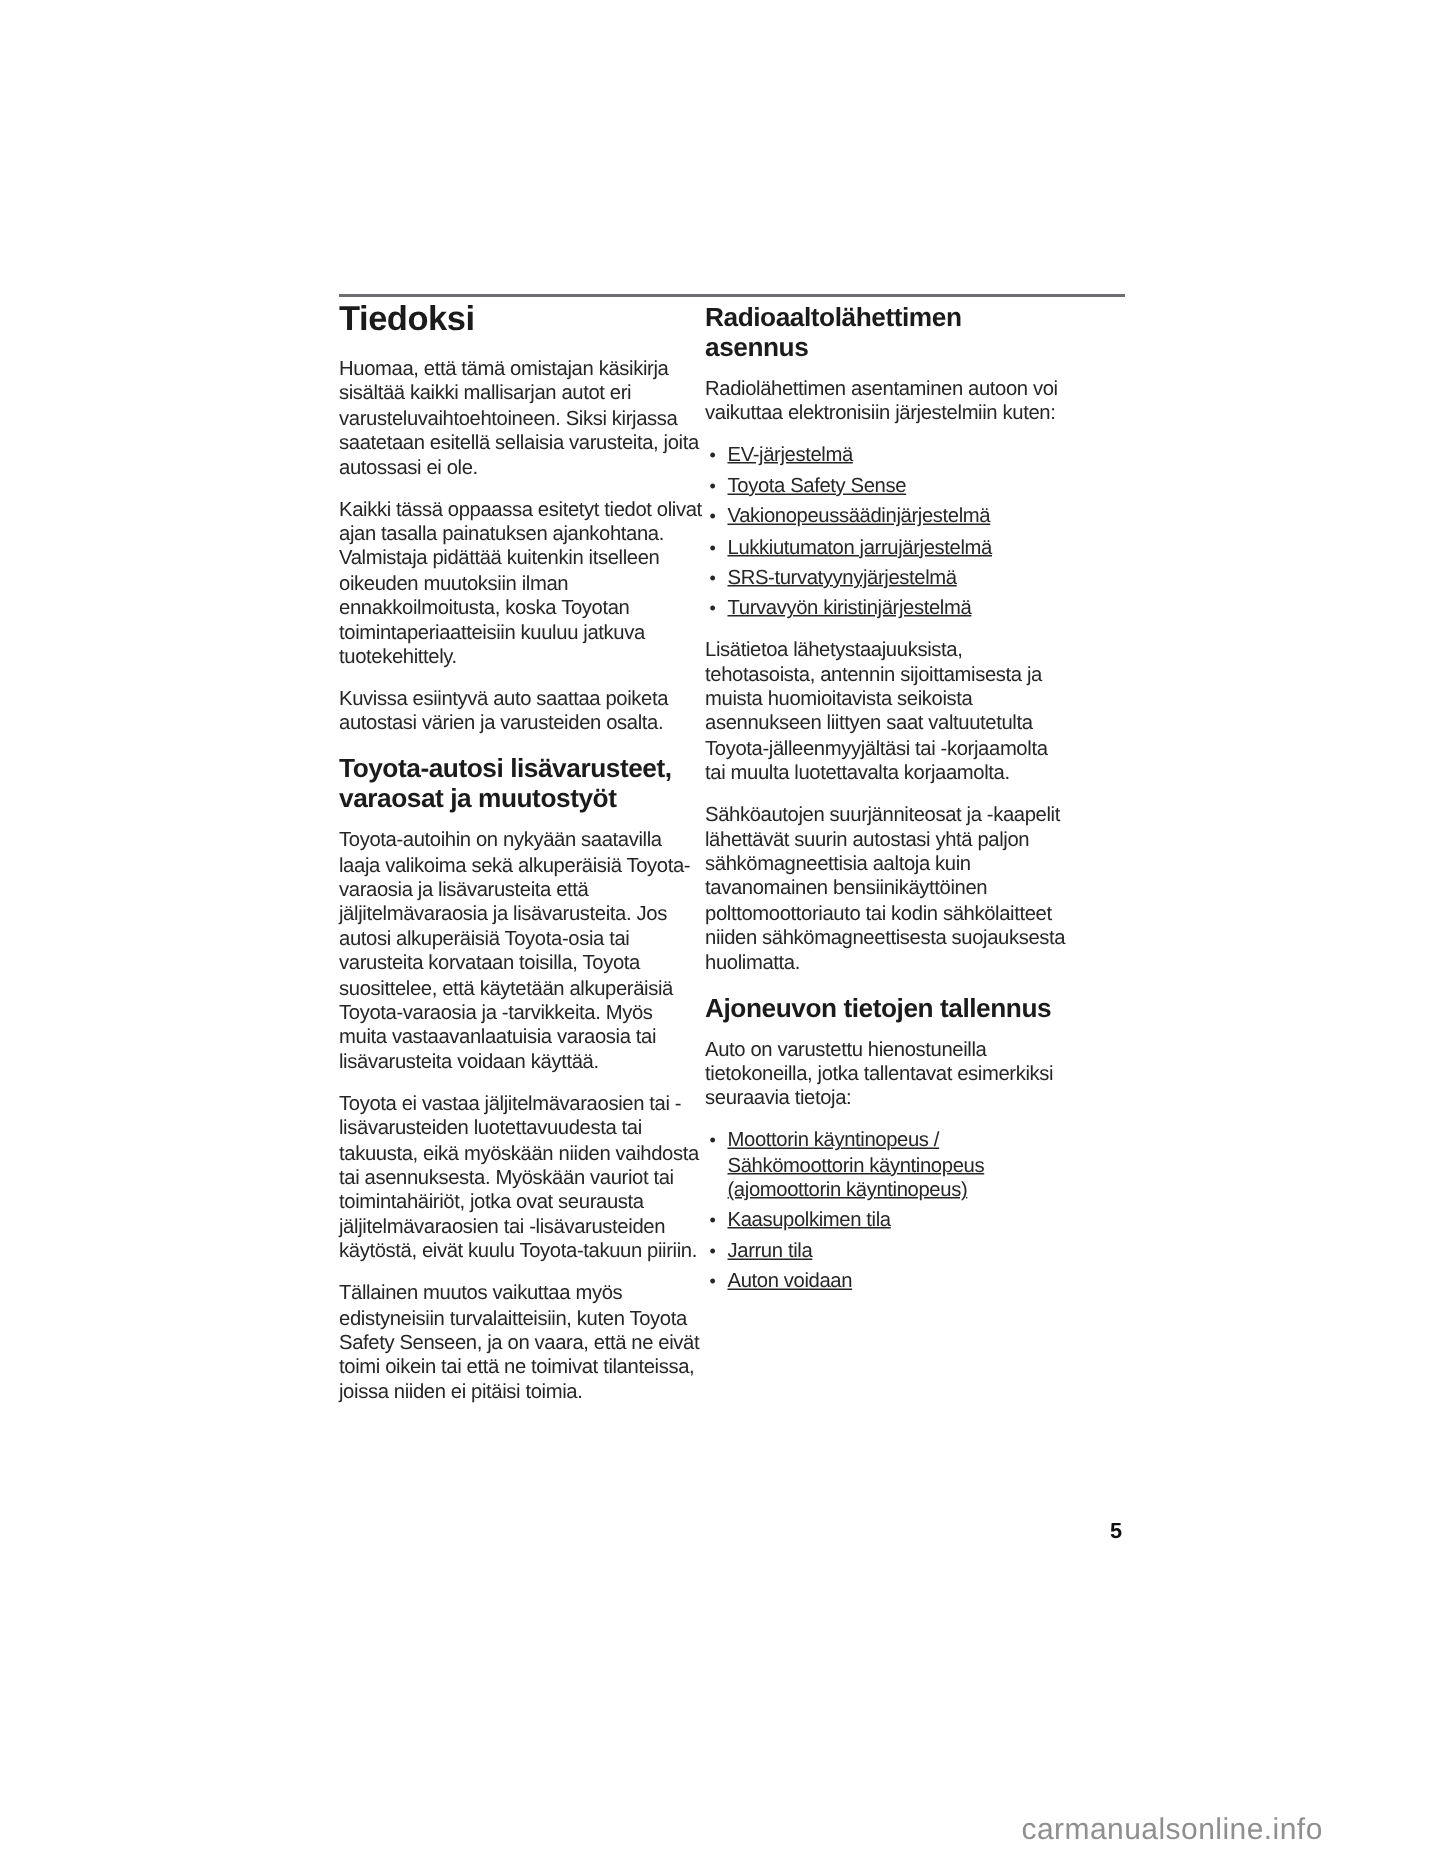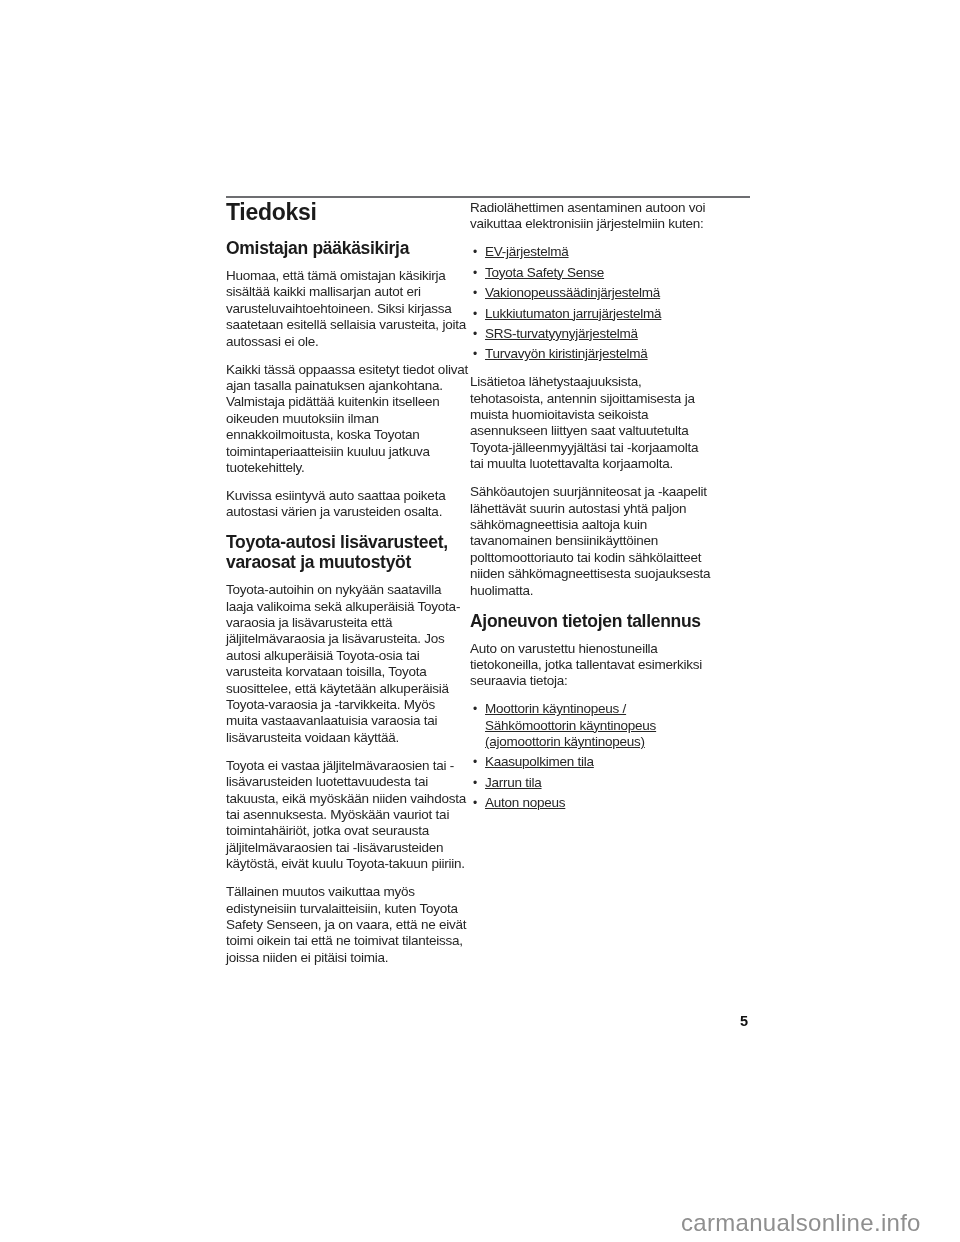--- a/index.html
+++ b/index.html
@@ -69,72 +69,72 @@
   .page-num {
     position:absolute;
     left:740px; top:1013px;
     font-size:14.5px;
     font-weight:bold;
     color:#101010;
   }
   .watermark {
     position:absolute;
     left:681px; top:1209px;
-    font-size:24px;
+    font-size:20px;
     color:#8f8f8f;
     letter-spacing:0.3px;
     font-family:"Liberation Sans", sans-serif;
   }
 </style>
 </head>
 <body>
 
 <div class="page">
 
   <div class="top-rule"></div>
 
   <div class="columns">
 
     <div class="col">
       <h1 class="chapter">Tiedoksi</h1>
 
-      <h2 class="sec">Omistajan pääkäsikirja</h2>
       <p>Huomaa, että tämä omistajan käsikirja sisältää kaikki mallisarjan autot eri varusteluvaihtoehtoineen. Siksi kirjassa saatetaan esitellä sellaisia varusteita, joita autossasi ei ole.</p>
       <p>Kaikki tässä oppaassa esitetyt tiedot olivat ajan tasalla painatuksen ajankohtana. Valmistaja pidättää kuitenkin itselleen oikeuden muutoksiin ilman ennakkoilmoitusta, koska Toyotan toimintaperiaatteisiin kuuluu jatkuva tuotekehittely.</p>
       <p>Kuvissa esiintyvä auto saattaa poiketa autostasi värien ja varusteiden osalta.</p>
 
       <h2 class="sec">Toyota-autosi lisävarusteet,
 varaosat ja muutostyöt</h2>
       <p>Toyota-autoihin on nykyään saatavilla laaja valikoima sekä alkuperäisiä Toyota-varaosia ja lisävarusteita että jäljitelmävaraosia ja lisävarusteita. Jos autosi alkuperäisiä Toyota-osia tai varusteita korvataan toisilla, Toyota suosittelee, että käytetään alkuperäisiä Toyota-varaosia ja -tarvikkeita. Myös muita vastaavanlaatuisia varaosia tai lisävarusteita voidaan käyttää.</p>
       <p>Toyota ei vastaa jäljitelmävaraosien tai -lisävarusteiden luotettavuudesta tai takuusta, eikä myöskään niiden vaihdosta tai asennuksesta. Myöskään vauriot tai toimintahäiriöt, jotka ovat seurausta jäljitelmävaraosien tai -lisävarusteiden käytöstä, eivät kuulu Toyota-takuun piiriin.</p>
       <p>Tällainen muutos vaikuttaa myös edistyneisiin turvalaitteisiin, kuten Toyota Safety Senseen, ja on vaara, että ne eivät toimi oikein tai että ne toimivat tilanteissa, joissa niiden ei pitäisi toimia.</p>
     </div>
 
     <div class="col">
+      <h2 class="sec first">Radioaaltolähettimen asennus</h2>
       <p>Radiolähettimen asentaminen autoon voi vaikuttaa elektronisiin järjestelmiin kuten:</p>
       <ul class="bullets">
         <li>EV-järjestelmä</li>
         <li>Toyota Safety Sense</li>
         <li>Vakionopeussäädinjärjestelmä</li>
         <li>Lukkiutumaton jarrujärjestelmä</li>
         <li>SRS-turvatyynyjärjestelmä</li>
         <li>Turvavyön kiristinjärjestelmä</li>
       </ul>
       <p>Lisätietoa lähetystaajuuksista, tehotasoista, antennin sijoittamisesta ja muista huomioitavista seikoista asennukseen liittyen saat valtuutetulta Toyota-jälleenmyyjältäsi tai -korjaamolta tai muulta luotettavalta korjaamolta.</p>
       <p>Sähköautojen suurjänniteosat ja -kaapelit lähettävät suurin autostasi yhtä paljon sähkömagneettisia aaltoja kuin tavanomainen bensiinikäyttöinen polttomoottoriauto tai kodin sähkölaitteet niiden sähkömagneettisesta suojauksesta huolimatta.</p>
 
       <h2 class="sec">Ajoneuvon tietojen tallennus</h2>
       <p>Auto on varustettu hienostuneilla tietokoneilla, jotka tallentavat esimerkiksi seuraavia tietoja:</p>
       <ul class="bullets">
         <li>Moottorin käyntinopeus /
 Sähkömoottorin käyntinopeus
 (ajomoottorin käyntinopeus)</li>
         <li>Kaasupolkimen tila</li>
         <li>Jarrun tila</li>
-        <li>Auton nopeus</li>
+        <li>Auton voidaan</li>
       </ul>
     </div>
 
   </div>
 
   <div class="page-num">5</div>
 
   <div class="watermark">carmanualsonline.info</div>
 
 </div>

